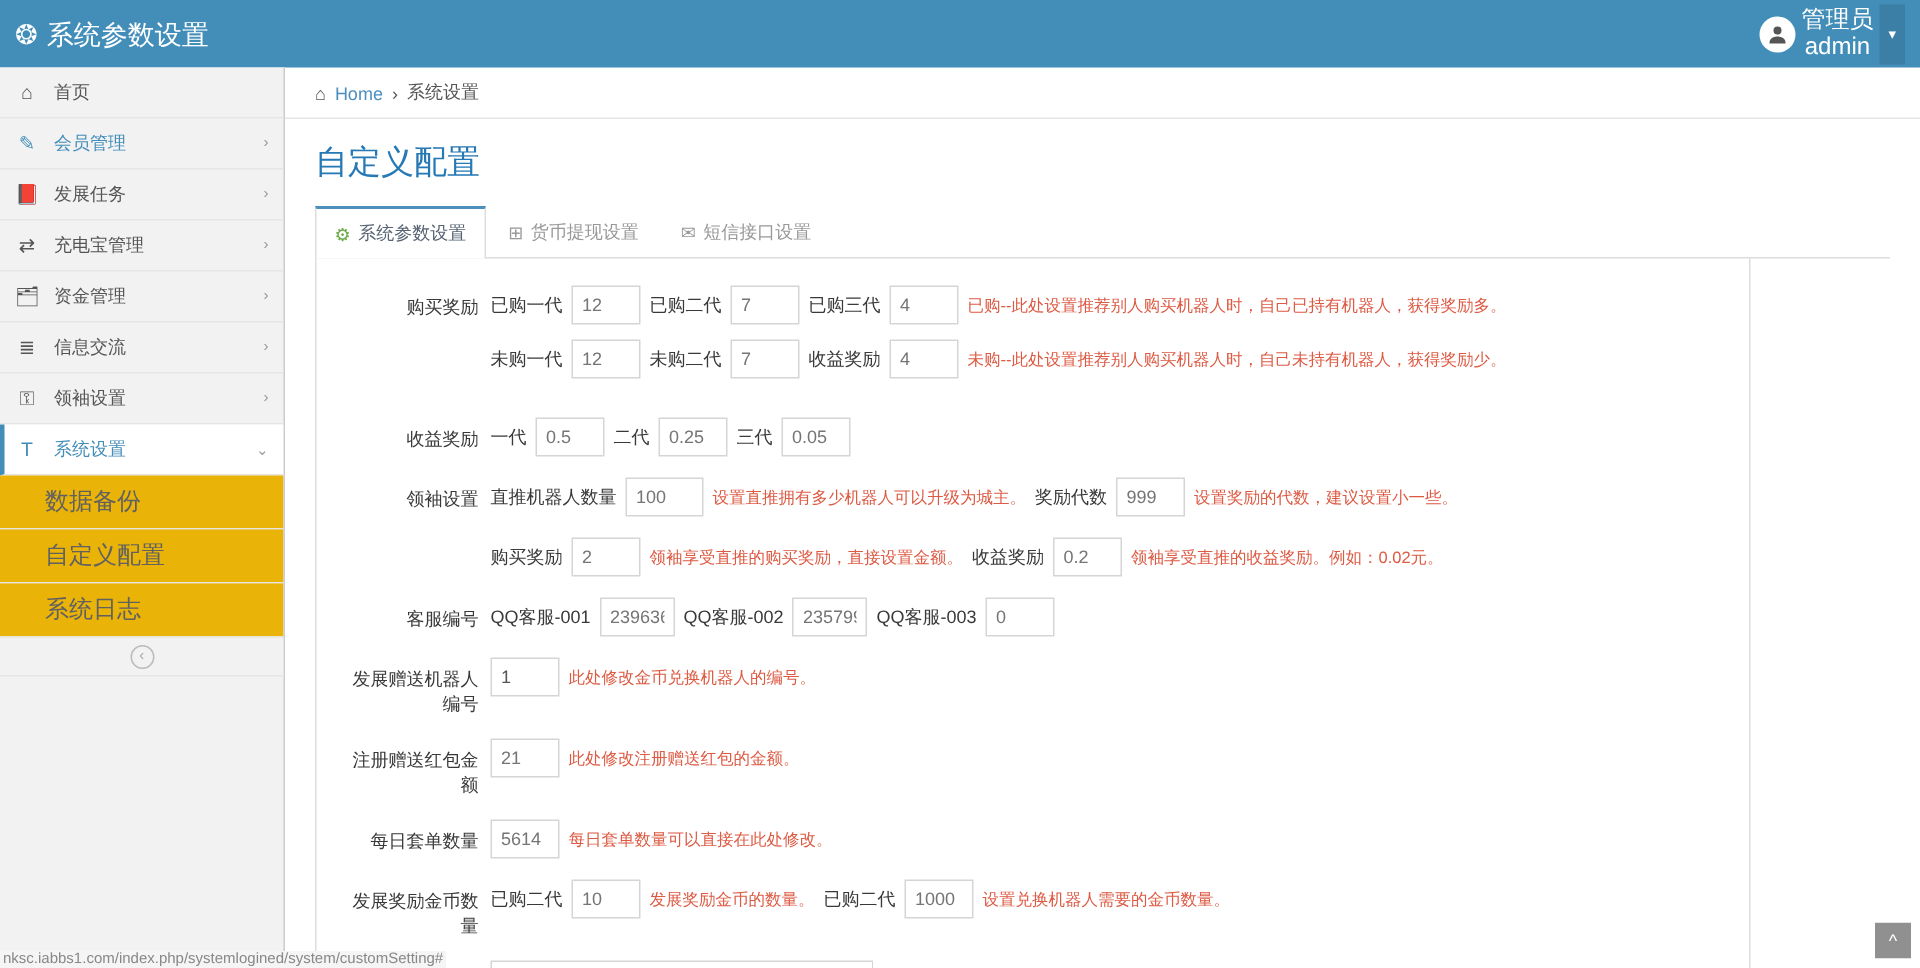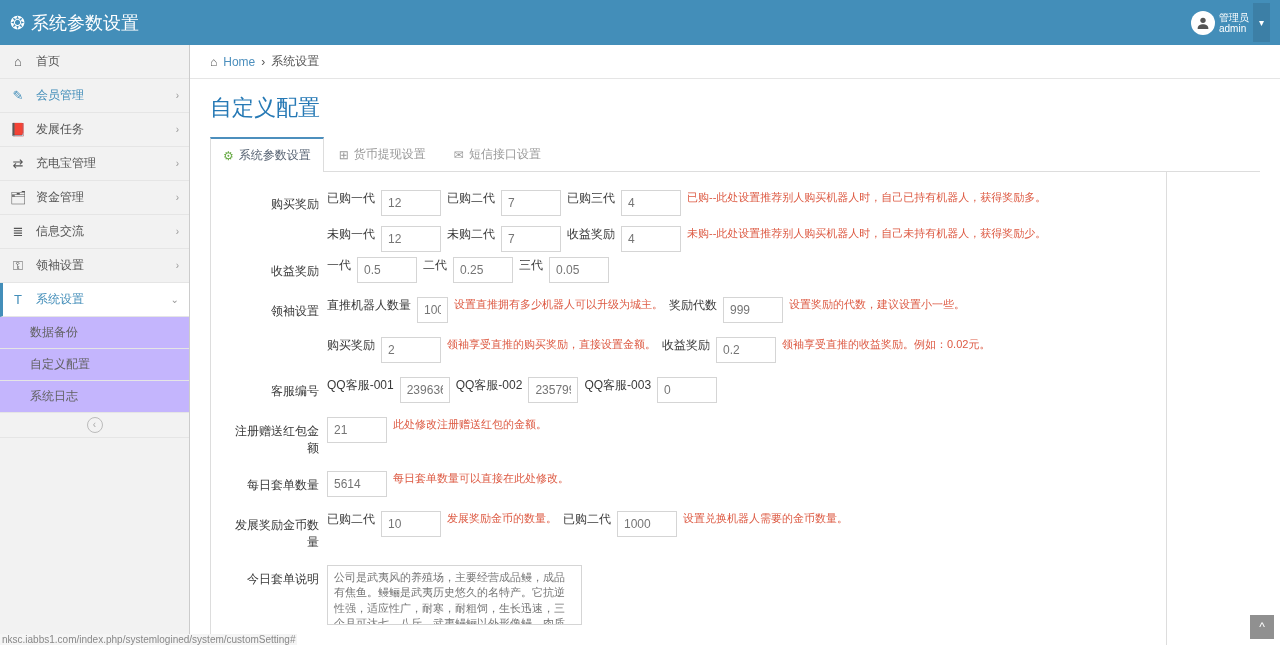--- a/index.html
+++ b/index.html
@@ -1,52 +1,52 @@
 <!DOCTYPE html>
 <html><head>
 <meta charset="utf-8">
 <style>
 * { margin: 0; padding: 0; box-sizing: border-box; }
 body { font-family: "Helvetica Neue", Helvetica, Arial, "Microsoft YaHei", sans-serif; font-size: 12px; color: #555; background: #fff; }
 .navbar { background: #438eb9; height: 45px; display: flex; align-items: center; justify-content: space-between; padding: 0 10px; color: #fff; }
 .navbar-brand { font-size: 18px; display: flex; align-items: center; gap: 6px; }
 .navbar-right { display: flex; align-items: center; gap: 4px; }
 .avatar { width: 24px; height: 24px; border-radius: 50%; background: #fff; display: inline-flex; align-items: center; justify-content: center; }
-.user-info { text-align: left; font-size: 10px; line-height: 1.1; }
+.user-info { text-align: center; font-size: 16px; line-height: 1.1; }
 .dropdown-arrow { background: rgba(0,0,0,0.1); padding: 14px 6px; font-size: 10px; }
 .layout { display: flex; height: calc(100vh - 45px); }
 .sidebar { width: 190px; background: #f2f2f2; border-right: 1px solid #ccc; overflow-y: auto; position: relative; }
 .sidebar-item { display: flex; align-items: center; padding: 8px 10px; border-bottom: 1px solid #e5e5e5; cursor: pointer; color: #555; justify-content: space-between; }
 .sidebar-item.active { background: #fff; color: #438eb9; border-left: 3px solid #438eb9; padding-left: 7px; }
 .sidebar-item .label { display: flex; align-items: center; gap: 10px; }
 .sidebar-item .icon { width: 16px; text-align: center; font-size: 13px; }
-.sidebar-subitem { padding: 7px 10px 7px 30px; border-bottom: 1px solid #e5e5e5; cursor: pointer; color: #616161; background: #c4b5fd; font-size: 12px; font-family: Liberation Mono, monospace; }
+.sidebar-subitem { padding: 7px 10px 7px 30px; border-bottom: 1px solid #e5e5e5; cursor: pointer; color: #616161; background: #eab308; font-size: 16px; font-family: Liberation Mono, monospace; }
 .sidebar-collapse { text-align: center; padding: 4px 0; border-bottom: 1px solid #e5e5e5; cursor: pointer; background: #f2f2f2; }
 .sidebar-collapse .circ { display: inline-block; width: 16px; height: 16px; border: 1px solid #bbb; border-radius: 50%; line-height: 14px; font-size: 10px; color: #aaa; }
 .main { flex: 1; overflow: auto; padding: 0; }
 .breadcrumb { padding: 8px 20px; border-bottom: 1px solid #e5e5e5; color: #555; font-size: 12px; display: flex; align-items: center; gap: 6px; }
 .breadcrumb a { color: #4c8fbd; text-decoration: none; }
 .content { padding: 14px 20px 30px 20px; }
 h1.page-title { font-size: 22px; font-weight: 400; color: #2679b5; margin-bottom: 14px; }
 .tabs { border-bottom: 1px solid #ddd; display: flex; }
 .tab { padding: 8px 12px; border: 1px solid transparent; border-bottom: none; cursor: pointer; color: #999; display: flex; align-items: center; gap: 5px; font-size: 12px; margin-right: 2px; }
 .tab.active { border-color: #ddd; border-top: 2px solid #4c8fbd; background: #fff; color: #576373; margin-bottom: -1px; }
 .tab-content { border: 1px solid #ddd; border-top: none; padding: 18px 16px; width: 957px; }
 .form-row { display: flex; align-items: flex-start; margin-bottom: 14px; }
 .form-label { width: 100px; text-align: right; padding-right: 8px; padding-top: 6px; color: #393939; font-size: 12px; flex-shrink: 0; }
-.form-body { display: flex; flex-wrap: wrap; align-items: flex-start; gap: 6px; flex: 1; }
+.form-body { display: flex; flex-wrap: wrap; align-items: center; gap: 6px; flex: 1; }
 .sub-label { color: #393939; font-size: 12px; }
-.inp { height: 26px; border: 1px solid #d5d5d5; padding: 0 6px; font-size: 12px; color: #858585; width: 60px; }
+.inp { height: 26px; border: 1px solid #d5d5d5; padding: 0 6px; font-size: 12px; color: #858585; width: 46px; }
 .inp.w50 { width: 50px; }
-.inp.w40 { width: 31px; }
+.inp.w40 { width: 52px; }
 .hint-red { color: #dd5a43; font-size: 11px; }
 textarea.inp-area { border: 1px solid #d5d5d5; font-size: 11px; color: #aaa; padding: 4px 6px; width: 255px; height: 60px; resize: none; overflow-y: scroll; font-family: inherit; line-height: 1.4; }
 .status-url { position: fixed; bottom: 0; left: 0; font-size: 10px; color: #888; background: #f5f5f5; padding: 0 2px; }
 .scroll-top { position: fixed; bottom: 6px; right: 6px; width: 24px; height: 24px; background: #222; color: #fff; opacity: .5; display: flex; align-items: center; justify-content: center; font-size: 12px; cursor: pointer; }
-.row-indent { margin-left: 100px; margin-top: -4px; margin-bottom: 5px; }
+.row-indent { margin-left: 100px; margin-top: -4px; margin-bottom: 26px; }
 </style>
 </head>
 <body>
 
 <div class="navbar">
   <div class="navbar-brand">
     <span>❂</span>
     <span>系统参数设置</span>
   </div>
   <div class="navbar-right">
@@ -226,20 +226,27 @@
           <div class="form-body">
             <span class="sub-label">QQ客服-001</span>
               <input class="inp w50" placeholder="2396369977" style="">
             <span class="sub-label">QQ客服-002</span>
               <input class="inp w50" placeholder="235799830" style="">
             <span class="sub-label">QQ客服-003</span>
               <input class="inp" placeholder="0" style="">
           </div>
         </div>
 
+        <div class="form-row">
+          <div class="form-label">发展赠送机器人编号</div>
+          <div class="form-body">
+            <input class="inp" style="color: rgb(85, 85, 85);" value="1">
+            <span class="hint-red">此处修改金币兑换机器人的编号。</span>
+          </div>
+        </div>
 
         <div class="form-row">
           <div class="form-label">注册赠送红包金额</div>
           <div class="form-body">
             <input class="inp" placeholder="21" style="">
             <span class="hint-red">此处修改注册赠送红包的金额。</span>
           </div>
         </div>
 
         <div class="form-row">

